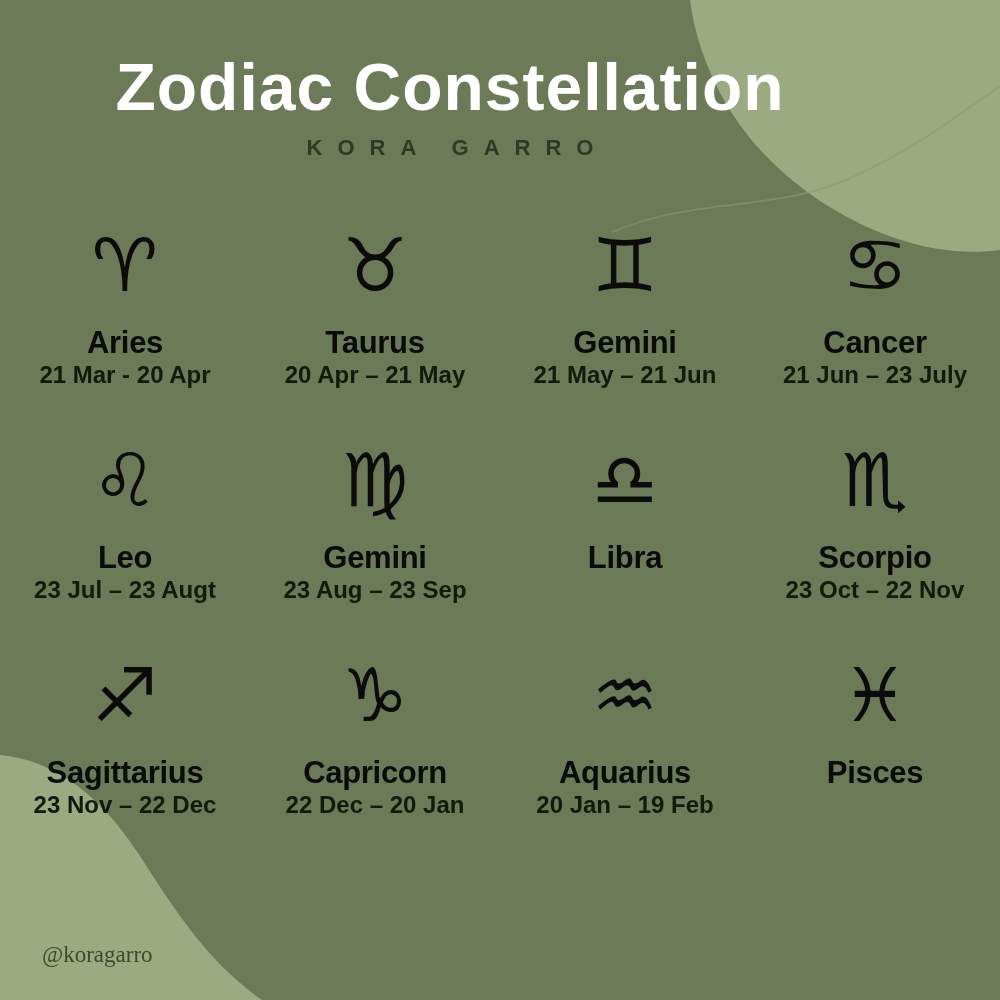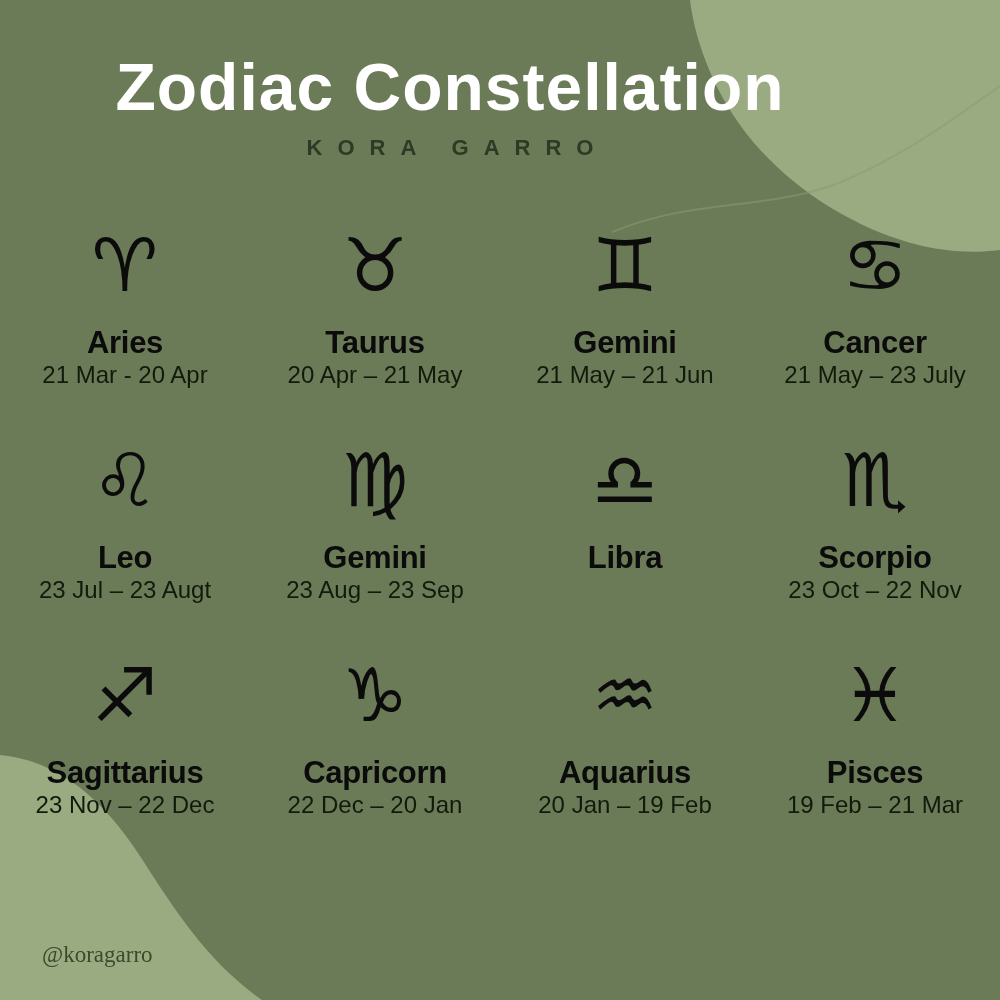--- a/index.html
+++ b/index.html
@@ -47,21 +47,21 @@
     font-size:74px;line-height:1;
     color:#0b0b0b;
     font-family:"DejaVu Sans", sans-serif;
   }
   .sname{
     font-size:31px;font-weight:bold;line-height:1.02;
     color:#0b0b0b;letter-spacing:-0.3px;
     margin-top:19px;white-space:nowrap;
   }
   .sdate{
-    font-size:24px;font-weight:normal;line-height:1.05;
+    font-size:24px;font-weight:bold;line-height:1.05;
     color:#121a0c;margin-top:3px;white-space:nowrap;
   }
 
   
   .handle{
     position:absolute;left:42px;bottom:32px;
     font-size:23px;color:#3a4a2c;z-index:6;font-family:Liberation Serif, serif;
   }
 </style>
 </head>
@@ -96,21 +96,21 @@
 
     <div class="cell">
       <div class="glyph">♊</div>
       <div class="sname">Gemini</div>
       <div class="sdate">21 May – 21 Jun</div>
     </div>
 
     <div class="cell">
       <div class="glyph">♋</div>
       <div class="sname">Cancer</div>
-      <div class="sdate">21 May – 23 July</div>
+      <div class="sdate">21 Jun – 23 July</div>
     </div>
 
     <div class="cell">
       <div class="glyph">♌</div>
       <div class="sname">Leo</div>
       <div class="sdate">23 Jul – 23 Augt</div>
     </div>
 
     <div class="cell">
       <div class="glyph">♍</div>
@@ -143,20 +143,19 @@
 
     <div class="cell">
       <div class="glyph">♒</div>
       <div class="sname">Aquarius</div>
       <div class="sdate">20 Jan – 19 Feb</div>
     </div>
 
     <div class="cell">
       <div class="glyph">♓</div>
       <div class="sname">Pisces</div>
-      <div class="sdate">19 Feb – 21 Mar</div>
     </div>
 
   </div>
 
   <div class="handle">@koragarro</div>
 
 </div>
 
 </body></html>

